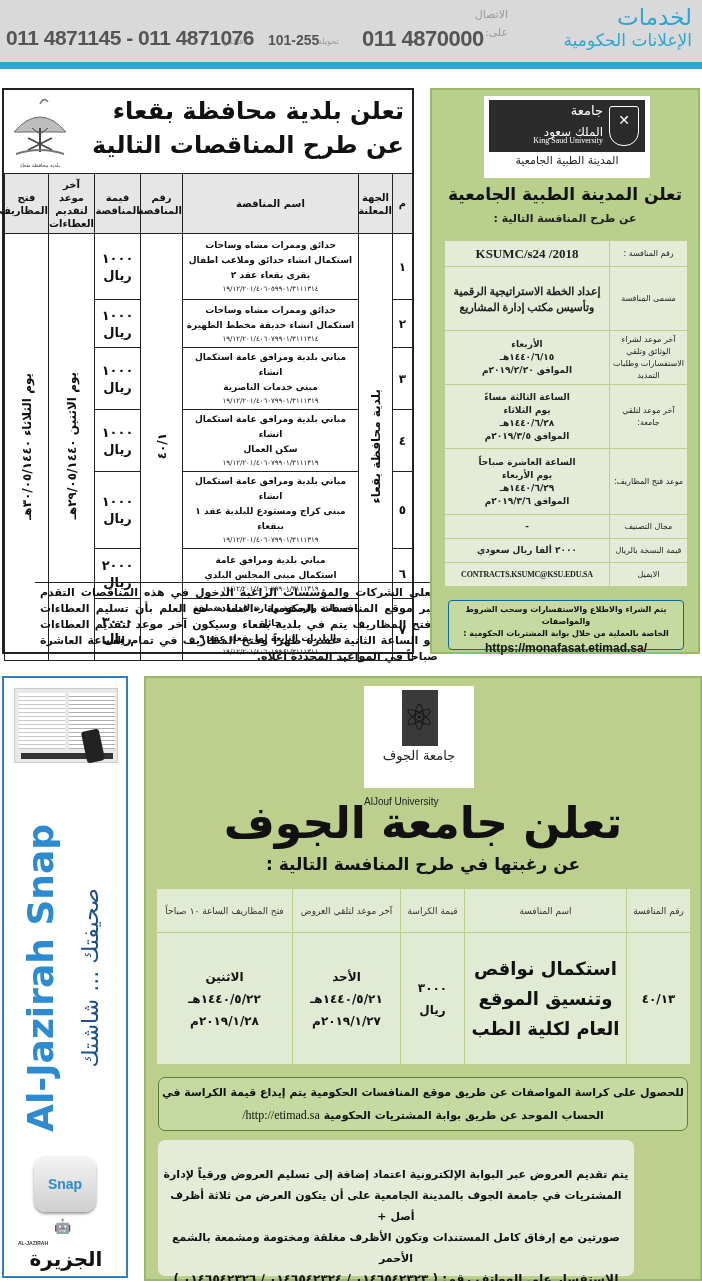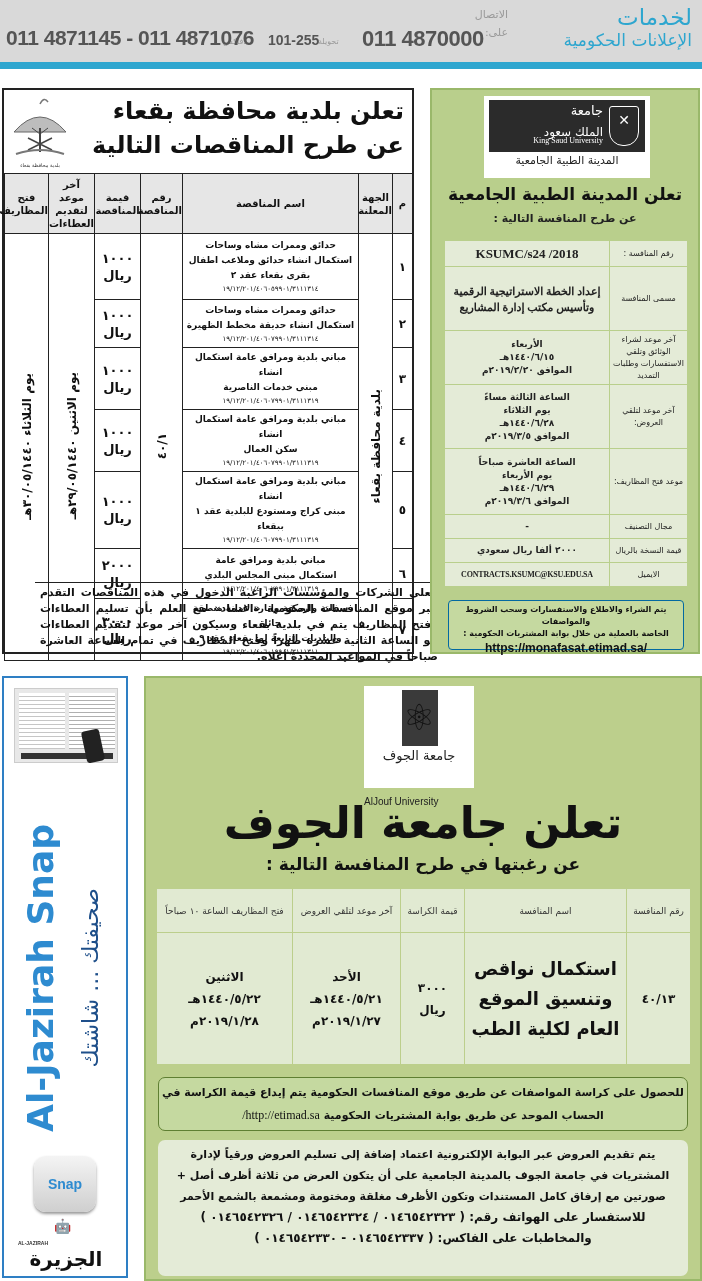--- a/index.html
+++ b/index.html
@@ -92,21 +92,21 @@
   .jtable { position: absolute; left: 10px; top: 210px; width: 534px; border-collapse: collapse; table-layout: fixed; background: #e1ead2; }
   .jtable th, .jtable td { border: 1px solid #bccf8c; text-align: center; vertical-align: middle; }
   .jtable th { height: 44px; font-size: 9px; font-weight: normal; line-height: 14px; color: #333; }
   .jtable td { height: 132px; }
   .jtable td.tname { font-size: 18px; font-weight: bold; line-height: 30px; }
   .jtable td.dates { font-size: 12px; font-weight: bold; line-height: 22px; }
   .jtable td.price { font-size: 12px; font-weight: bold; line-height: 22px; }
   .jtable td.tnum { font-size: 12px; font-weight: bold; }
   .jouf .note1 { position: absolute; left: 12px; top: 399px; width: 530px; height: 54px; border: 1px solid #5f7f32; border-radius: 7px; background: #c5d9a0; text-align: center; font-size: 11px; font-weight: bold; line-height: 22px; padding-top: 4px; }
   .jouf .note1 .url { font-family: "Liberation Serif", serif; font-weight: normal; font-size: 12px; }
-  .jouf .note2 { position: absolute; left: 12px; top: 462px; width: 530px; height: 136px; border-radius: 7px; background: #e4ebd7; text-align: center; font-size: 11px; font-weight: bold; line-height: 21px; padding-top: 4px; }
+  .jouf .note2 { position: absolute; left: 12px; top: 462px; width: 476px; height: 136px; border-radius: 7px; background: #e4ebd7; text-align: center; font-size: 11px; font-weight: bold; line-height: 21px; padding-top: 24px; }
   .jouf .note2 .phones { font-size: 12px; }
 </style>
 </head>
 <body>
 
 <div class="header">
   <div class="h-brand">
     <div class="l1">لخدمات</div>
     <div class="l2">الإعلانات الحكومية</div>
   </div>
@@ -283,21 +283,21 @@
     </tr>
     <tr style="height:54px">
       <td class="lbl">آخر موعد لشراء الوثائق وتلقي الاستفسارات وطلبات التمديد</td>
       <td class="v">
         <div>الأربعاء</div>
         <div>١٤٤٠/٦/١٥هـ</div>
         <div>الموافق ٢٠١٩/٢/٢٠م</div>
       </td>
     </tr>
     <tr style="height:64px">
-      <td class="lbl">آخر موعد لتلقي العروض:</td>
+      <td class="lbl">آخر موعد لتلقي جامعة:</td>
       <td class="v">
         <div>الساعة الثالثة مساءً</div>
         <div>يوم الثلاثاء</div>
         <div>١٤٤٠/٦/٢٨هـ</div>
         <div>الموافق ٢٠١٩/٣/٥م</div>
       </td>
     </tr>
     <tr style="height:66px">
       <td class="lbl">موعد فتح المظاريف:</td>
       <td class="v">

